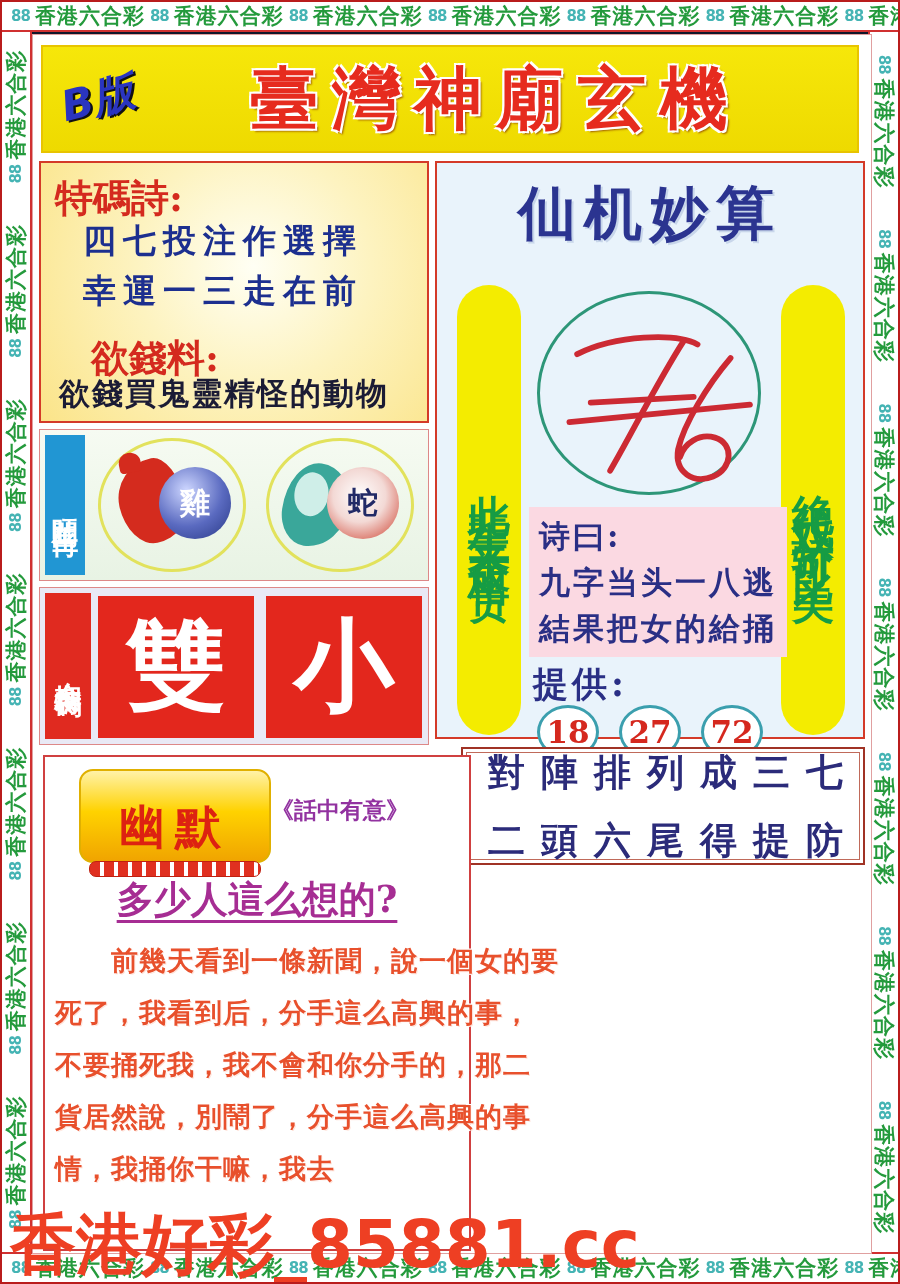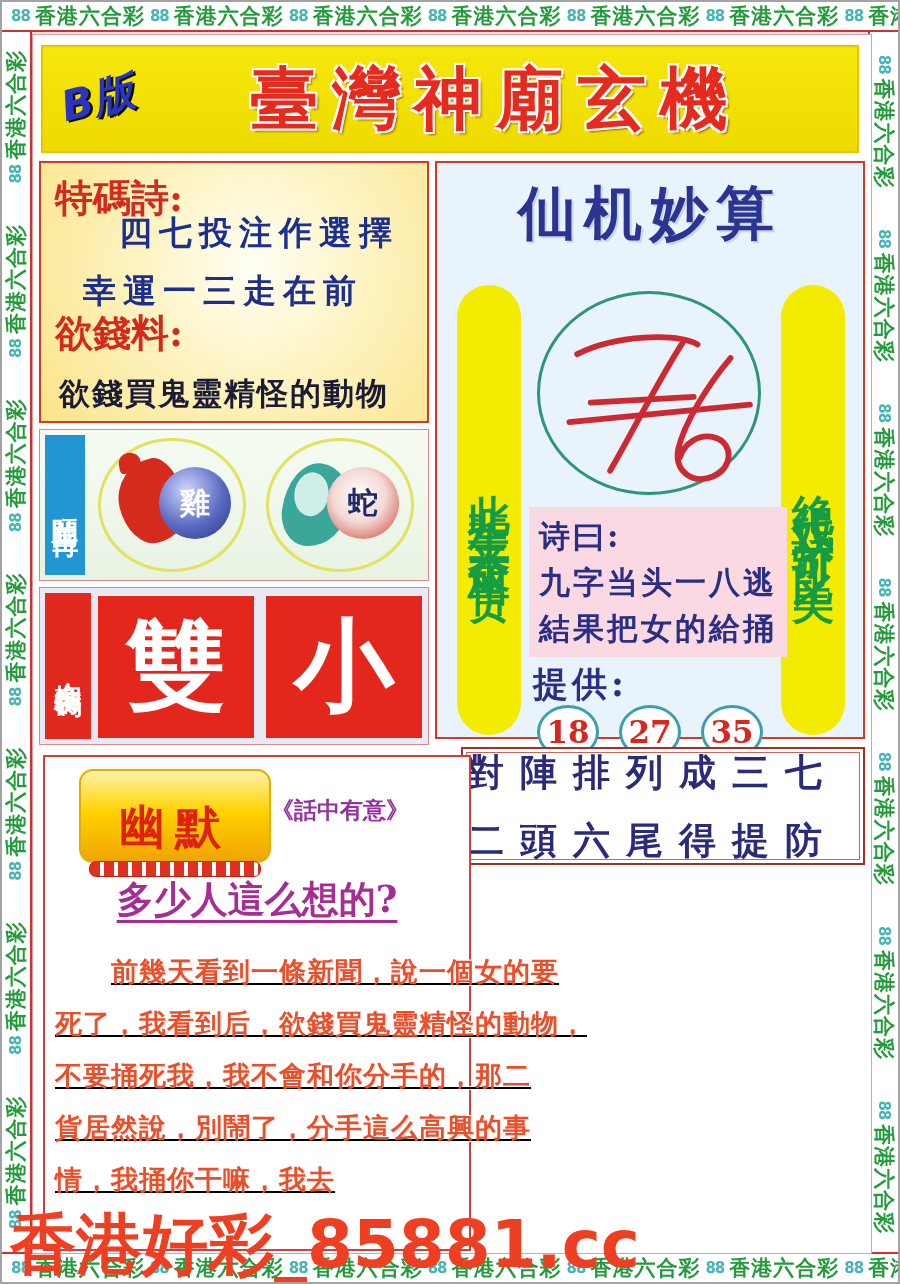--- a/index.html
+++ b/index.html
@@ -1,17 +1,17 @@
 <!DOCTYPE html>
 <html><head>
 <meta charset="utf-8">
 <style>
   html,body{margin:0;padding:0;background:#ffffff;}
   body{font-family:"DejaVu Sans","Liberation Sans",sans-serif;}
-  #page{position:relative;width:900px;height:1284px;background:#e5e5e5;overflow:hidden;border:2px solid #a3a3a3;box-sizing:border-box;}
+  #page{position:relative;width:900px;height:1284px;background:#0f172a;overflow:hidden;border:2px solid #b91c1c;box-sizing:border-box;}
   
   .hstrip{position:absolute;left:0;width:896px;height:30px;display:flex;align-items:center;justify-content:space-between;padding:0 4px;box-sizing:border-box;background:#fff;overflow:hidden;white-space:nowrap;}
   #strip-top{top:0;border-bottom:2px solid #d03030;}
   #strip-bottom{bottom:0;border-top:2px solid #d03030;}
   .bu{display:inline-flex;align-items:center;}
   .sym{color:#45b4b4;font-weight:bold;font-size:15px;letter-spacing:-1px;margin:0 5px;}
   .btxt{color:#249a3c;font-weight:bold;font-size:21px;letter-spacing:1px;}
   .vstrip{position:absolute;top:30px;width:28px;height:1220px;overflow:hidden;background:#fff;}
   #strip-left{left:0;border-right:2px solid #d03030;}
   #strip-right{right:0;border-left:2px solid #d03030;}
@@ -55,30 +55,30 @@
   .ybanner span{writing-mode:vertical-rl;text-orientation:upright;font-size:42px;font-weight:bold;color:#169c44;letter-spacing:14px;font-family:"DejaVu Serif","Liberation Serif",serif;}
   #lucky-circle{position:absolute;left:100px;top:128px;width:224px;height:204px;border:3px solid #2d9678;border-radius:50%;box-sizing:border-box;}
   #lucky-circle svg{width:100%;height:100%;}
   #mystic-poem{position:absolute;left:92px;top:344px;width:258px;height:150px;background:#fbd9e2;padding:6px 10px;box-sizing:border-box;}
   #mystic-poem .pl{font-size:31px;font-weight:bold;color:#2a2f85;letter-spacing:3px;line-height:46px;white-space:nowrap;font-family:"DejaVu Serif","Liberation Serif",serif;}
   #provide-label{position:absolute;left:96px;top:498px;font-size:35px;font-weight:bold;color:#2a2f85;letter-spacing:4px;font-family:"DejaVu Serif","Liberation Serif",serif;}
   #number-row{position:absolute;left:100px;top:542px;width:240px;display:flex;gap:20px;}
   .numc{width:56px;height:48px;border:3px solid #3b9fae;border-radius:50%;background:#fff;display:flex;align-items:center;justify-content:center;font-size:31px;font-weight:bold;color:#d5281e;font-family:"DejaVu Serif","Liberation Serif",serif;}
   
   #battle-box{position:absolute;left:428px;top:712px;width:404px;height:118px;border:2px solid #a03325;background:#fff;box-sizing:border-box;}
-  #battle-inner{position:absolute;inset:3px;border:1px solid #c06a5a;display:flex;flex-direction:column;align-items:flex-start;justify-content:center;gap:16px;}
+  #battle-inner{position:absolute;inset:3px;border:1px solid #c06a5a;display:flex;flex-direction:column;align-items:flex-end;justify-content:center;gap:16px;}
   .battle-line{font-size:37px;font-weight:bold;color:#2b2b7a;letter-spacing:16px;line-height:52px;font-family:"DejaVu Serif","Liberation Serif",serif;white-space:nowrap;}
   
   #humor-box{position:absolute;left:10px;top:720px;width:428px;height:496px;border:2px solid #d04040;background:#fff;box-sizing:border-box;}
   #humor-badge{position:absolute;left:34px;top:12px;width:192px;height:94px;border-radius:14px;background:linear-gradient(180deg,#fff2a8 0%,#ffd200 45%,#f0a400 100%);border:2px solid #e0b000;box-sizing:border-box;text-align:center;}
   #humor-title{margin-top:26px;font-size:46px;font-weight:bold;color:#dd2211;letter-spacing:10px;font-family:"DejaVu Serif","Liberation Serif",serif;}
   #humor-wave{margin:2px auto 0;width:170px;height:14px;background:repeating-linear-gradient(90deg,#e03020 0 10px,#ffffff 10px 14px);border-radius:7px;border:1px solid #c02010;}
   #humor-subtitle{position:absolute;left:226px;top:38px;font-size:23px;font-weight:bold;color:#9232a0;white-space:nowrap;font-family:"DejaVu Serif","Liberation Serif",serif;}
   #humor-question{position:absolute;left:0;top:118px;width:100%;text-align:center;font-size:37px;font-weight:bold;color:#a62d93;text-decoration:underline;text-underline-offset:8px;font-family:"DejaVu Serif","Liberation Serif",serif;}
-  #joke{position:absolute;left:10px;top:189px;width:408px;text-decoration:underline;}
+  #joke{position:absolute;left:10px;top:178px;width:408px;}
   .joke-line{font-size:27px;font-weight:bold;color:#e8502c;letter-spacing:1px;line-height:52px;white-space:nowrap;text-shadow:-1px -1px 0 #fff,1px -1px 0 #fff,-1px 1px 0 #fff,1px 1px 0 #ffe2d8;}
   .joke-line:first-child{text-indent:56px;}
   
   #watermark{position:absolute;left:8px;top:1198px;font-size:66px;font-weight:bold;color:#ee3f23;letter-spacing:0px;white-space:nowrap;z-index:40;}
 </style>
 </head>
 <body>
 
 <div id="page">
 
@@ -236,23 +236,23 @@
 
   <div id="content">
 
     <div id="title-banner">
       <div id="edition">B版</div>
       <div id="main-title">臺灣神廟玄機</div>
     </div>
 
     <div id="poem-box">
       <div class="red-label" style="top:10px;">特碼詩:</div>
-      <div class="navy-line" style="top:48px;margin-left:36px;">四七投注作選擇</div>
+      <div class="navy-line" style="top:56px;">四七投注作選擇</div>
       <div class="navy-line" style="top:106px;">幸運一三走在前</div>
-      <div class="red-label" style="top:145px;">欲錢料:</div>
+      <div class="red-label" style="top:170px;margin-left:36px;">欲錢料:</div>
       <div id="money-line">欲錢買鬼靈精怪的動物</div>
     </div>
 
     <div id="zodiac-box">
       <div id="zodiac-label">旺門生肖</div>
       <div id="zc1" class="zcircle">
         <div id="rooster-blob" class="animal-blob"></div>
         <div id="zb1" class="zball">雞</div>
       </div>
       <div id="zc2" class="zcircle">
@@ -288,41 +288,41 @@
       </div>
       <div id="mystic-poem">
         <div class="pl">诗曰:</div>
         <div class="pl">九字当头一八逃</div>
         <div class="pl">結果把女的給捅</div>
       </div>
       <div id="provide-label">提供:</div>
       <div id="number-row">
         <div class="numc">18</div>
         <div class="numc">27</div>
-        <div class="numc">35</div>
+        <div class="numc">72</div>
       </div>
     </div>
 
     <div id="battle-box">
       <div id="battle-inner">
         <div class="battle-line">對陣排列成三七</div>
         <div class="battle-line">二頭六尾得提防</div>
       </div>
     </div>
 
     <div id="humor-box">
       <div id="humor-badge">
         <div id="humor-title">幽默</div>
         <div id="humor-wave"></div>
       </div>
       <div id="humor-subtitle">《話中有意》</div>
       <div id="humor-question">多少人這么想的?</div>
       <div id="joke">
         <div class="joke-line">前幾天看到一條新聞，說一個女的要</div>
-        <div class="joke-line">死了，我看到后，欲錢買鬼靈精怪的動物，</div>
+        <div class="joke-line">死了，我看到后，分手這么高興的事，</div>
         <div class="joke-line">不要捅死我，我不會和你分手的，那二</div>
         <div class="joke-line">貨居然說，別鬧了，分手這么高興的事</div>
         <div class="joke-line">情，我捅你干嘛，我去</div>
       </div>
     </div>
 
   </div>
 
   <div id="watermark">香港好彩_85881.cc</div>
 

